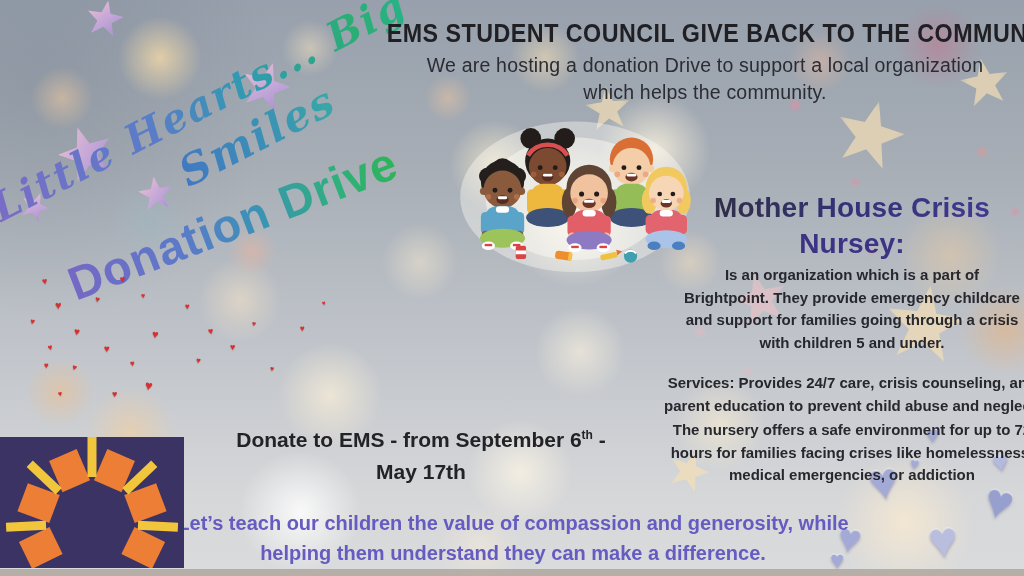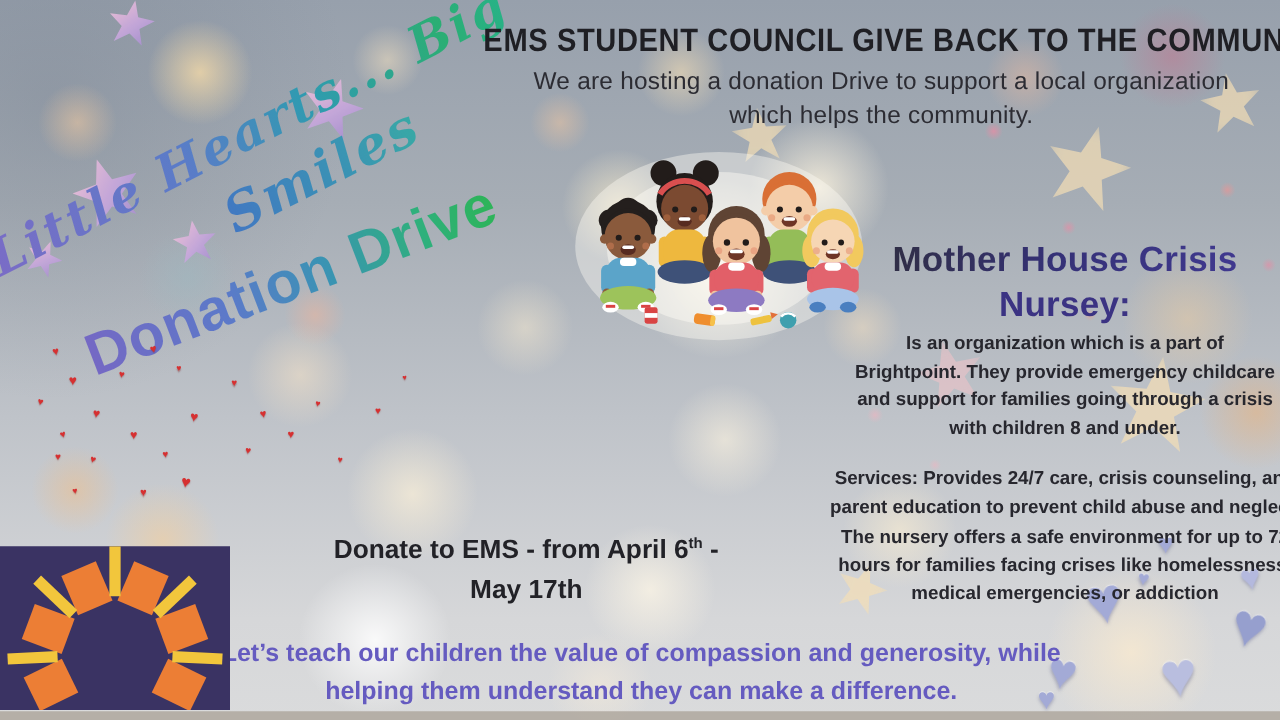--- a/index.html
+++ b/index.html
@@ -320,28 +320,28 @@
       <path d="M170,146 l6,3 -6,3 z" fill="#e2703a" transform="rotate(-12 161 151)"></path>
       <circle cx="184" cy="151" r="7" fill="#3f9fae"></circle>
         <path d="M178,148 a8,8 0 0 1 12,0" stroke="#fff" stroke-width="2" fill="none"></path>
     </g>
   </svg>
 
   <div class="org-title">
     <div class="t1">Mother House Crisis</div>
     <div class="t2">Nursey:</div>
   </div>
-  <div class="org-desc">Is an organization which is a part of Brightpoint. They provide emergency childcare and support for families going through a crisis with children 8 and under.</div>
+  <div class="org-desc">Is an organization which is a part of Brightpoint. They provide emergency childcare and support for families going through a crisis with children 5 and under.</div>
   <div class="org-services">
     <div class="svc1">Services: Provides 24/7 care, crisis counseling, and parent education to prevent child abuse and neglect.</div>
     <div class="svc2">The nursery offers a safe environment for up to 72 hours for families facing crises like homelessness, medical emergencies, or addiction</div>
   </div>
 
   <div class="donate">
-    <span>Donate to EMS - from April 6</span><sup>th</sup><span> -</span>
+    <span>Donate to EMS - from September 6</span><sup>th</sup><span> -</span>
     <div>May 17th</div>
   </div>
 
   <div class="footer-message">Let’s teach our children the value of compassion and generosity, while helping them understand they can make a difference.</div>
 
   <div class="logo-box">
     <svg width="184" height="131" viewBox="0 0 184 131" xmlns="http://www.w3.org/2000/svg">
       <g transform="translate(92,86)">
         <g fill="#ec7e35">
           <rect x="40" y="-15" width="34" height="30" transform="rotate(-206)"></rect>

